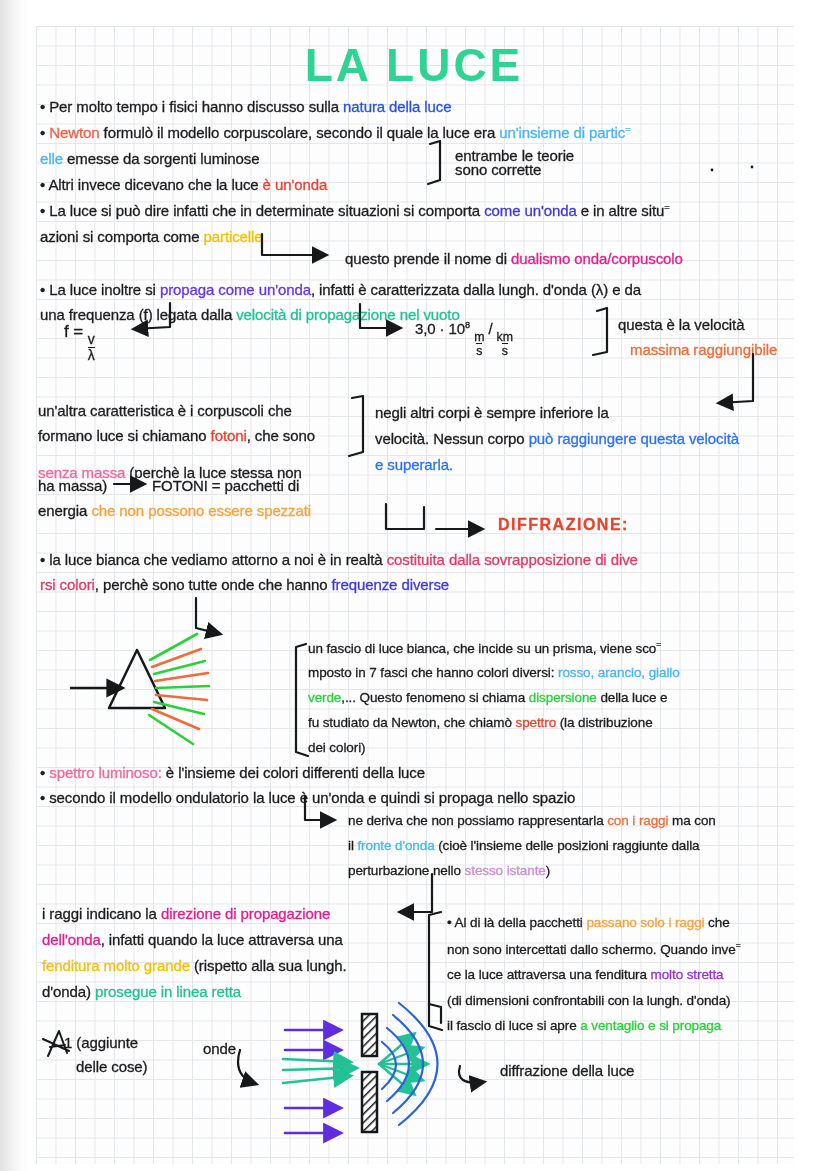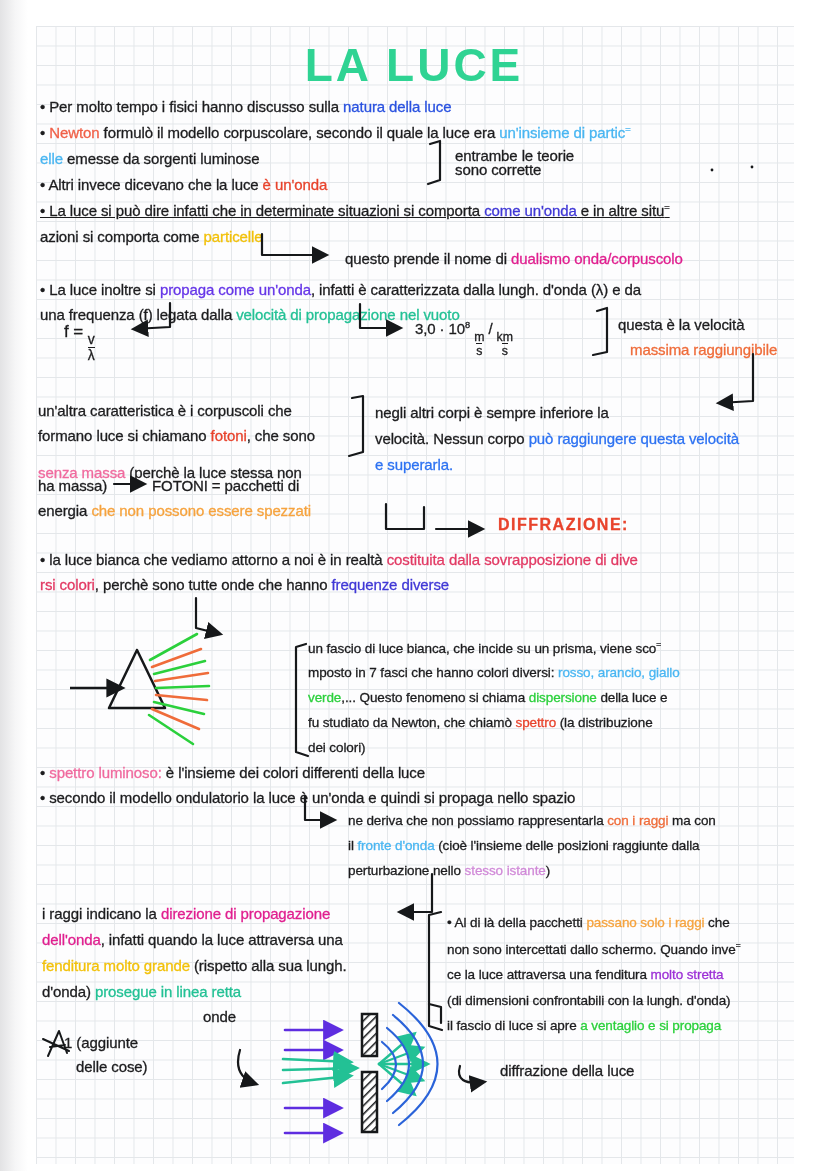--- a/index.html
+++ b/index.html
@@ -34,21 +34,21 @@
 
   <h1 class="title">LA LUCE</h1>
 
   <div class="notes">
       <div class="line" style="left: 40px; top: 98px;"><span>• Per molto tempo i fisici hanno discusso sulla </span><span style="color: rgb(42, 82, 224);">natura della luce</span></div>
       <div class="line" style="left: 40px; top: 124px;"><span>• </span><span style="color: rgb(240, 96, 72);">Newton</span><span> formulò il modello corpuscolare, secondo il quale la luce era </span><span style="color: rgb(73, 182, 242);">un'insieme di partic</span><span class="sup" style="color: rgb(73, 182, 242);">=</span></div>
       <div class="line" style="left: 40px; top: 150px;"><span style="color: rgb(73, 182, 242);">elle</span><span> emesse da sorgenti luminose</span></div>
       <div class="line" style="left: 455px; top: 147px;"><span>entrambe le teorie</span></div>
       <div class="line" style="left: 40px; top: 176px;"><span>• Altri invece dicevano che la luce </span><span style="color: rgb(232, 67, 44);">è un'onda</span></div>
       <div class="line" style="left: 455px; top: 161px;"><span>sono corrette</span></div>
-      <div class="line" style="left: 40px; top: 202px; text-decoration: underline;"><span>• La luce si può dire infatti che in determinate situazioni si comporta </span><span style="color: rgb(64, 56, 214);">come un'onda</span><span> e in altre situ</span><span class="sup">=</span></div>
+      <div class="line" style="left: 40px; top: 202px;"><span>• La luce si può dire infatti che in determinate situazioni si comporta </span><span style="color: rgb(64, 56, 214);">come un'onda</span><span> e in altre situ</span><span class="sup">=</span></div>
       <div class="line" style="left: 40px; top: 228px;"><span>azioni si comporta come </span><span style="color: rgb(242, 193, 10);">particelle</span></div>
       <div class="line" style="left: 345px; top: 250px;"><span>questo prende il nome di </span><span style="color: rgb(224, 31, 143);">dualismo onda/corpuscolo</span></div>
       <div class="line" style="left: 40px; top: 281px;"><span>• La luce inoltre si </span><span style="color: rgb(102, 54, 232); text-align: right;">propaga come un'onda</span><span>, infatti è caratterizzata dalla lungh. d'onda (λ) e da</span></div>
       <div class="line" style="left: 40px; top: 306px;"><span>una frequenza (f) legata dalla </span><span style="color: rgb(35, 193, 149); margin-top: 8px;">velocità di propagazione nel vuoto</span></div>
       <div class="line formula" style="left: 64px; top: 322px;"><span>f = </span><span class="frac">
           <span>v</span>
           <span class="den">λ</span>
         </span></div>
       <div class="line" style="left: 415px; top: 320px;"><span>3,0 · 10</span><span class="sup">8</span><span> </span><span class="frac">
           <span>m</span>
@@ -85,21 +85,21 @@
       <div class="line" style="left: 42px; top: 931px;"><span style="color: rgb(224, 31, 143);">dell'onda</span><span>, infatti quando la luce attraversa una</span></div>
       <div class="line" style="left: 42px; top: 957px;"><span style="color: rgb(242, 193, 10);">fenditura molto grande</span><span> (rispetto alla sua lungh.</span></div>
       <div class="line" style="left: 42px; top: 983px;"><span>d'onda) </span><span style="color: rgb(35, 193, 149);">prosegue in linea retta</span></div>
       <div class="line small" style="left: 447px; top: 915px;"><span>• Al di là della pacchetti </span><span style="color: rgb(246, 163, 62);">passano solo i raggi</span><span> che</span></div>
       <div class="line small" style="left: 447px; top: 941px;"><span>non sono intercettati dallo schermo. Quando inve</span><span class="sup">=</span></div>
       <div class="line small" style="left: 447px; top: 967px;"><span>ce la luce attraversa una fenditura </span><span style="color: rgb(156, 47, 214);">molto stretta</span></div>
       <div class="line small" style="left: 447px; top: 993px;"><span>(di dimensioni confrontabili con la lungh. d'onda)</span></div>
       <div class="line small" style="left: 447px; top: 1018px;"><span>il fascio di luce si apre </span><span style="color: rgb(43, 208, 60);">a ventaglio e si propaga</span></div>
       <div class="line" style="left: 64px; top: 1034px;"><span>1 (aggiunte</span></div>
       <div class="line" style="left: 76px; top: 1058px;"><span>delle cose)</span></div>
-      <div class="line" style="left: 203px; top: 1008px; text-align: right;"><span>onde</span></div>
+      <div class="line" style="left: 203px; top: 1040px; text-align: right;"><span>onde</span></div>
       <div class="line" style="left: 500px; top: 1062px;"><span>diffrazione della luce</span></div>
     </div>
 
   <svg class="overlay" width="828" height="1171" viewBox="0 0 828 1171">
     <defs>
       <marker id="mB" markerWidth="9" markerHeight="9" refX="6.5" refY="4" orient="auto">
         <path d="M0,0 L8,4 L0,8 Z" fill="#16181a"></path>
       </marker>
       <marker id="mP" markerWidth="9" markerHeight="9" refX="6.5" refY="4" orient="auto">
         <path d="M0,0 L8,4 L0,8 Z" fill="#5e2de0"></path>

